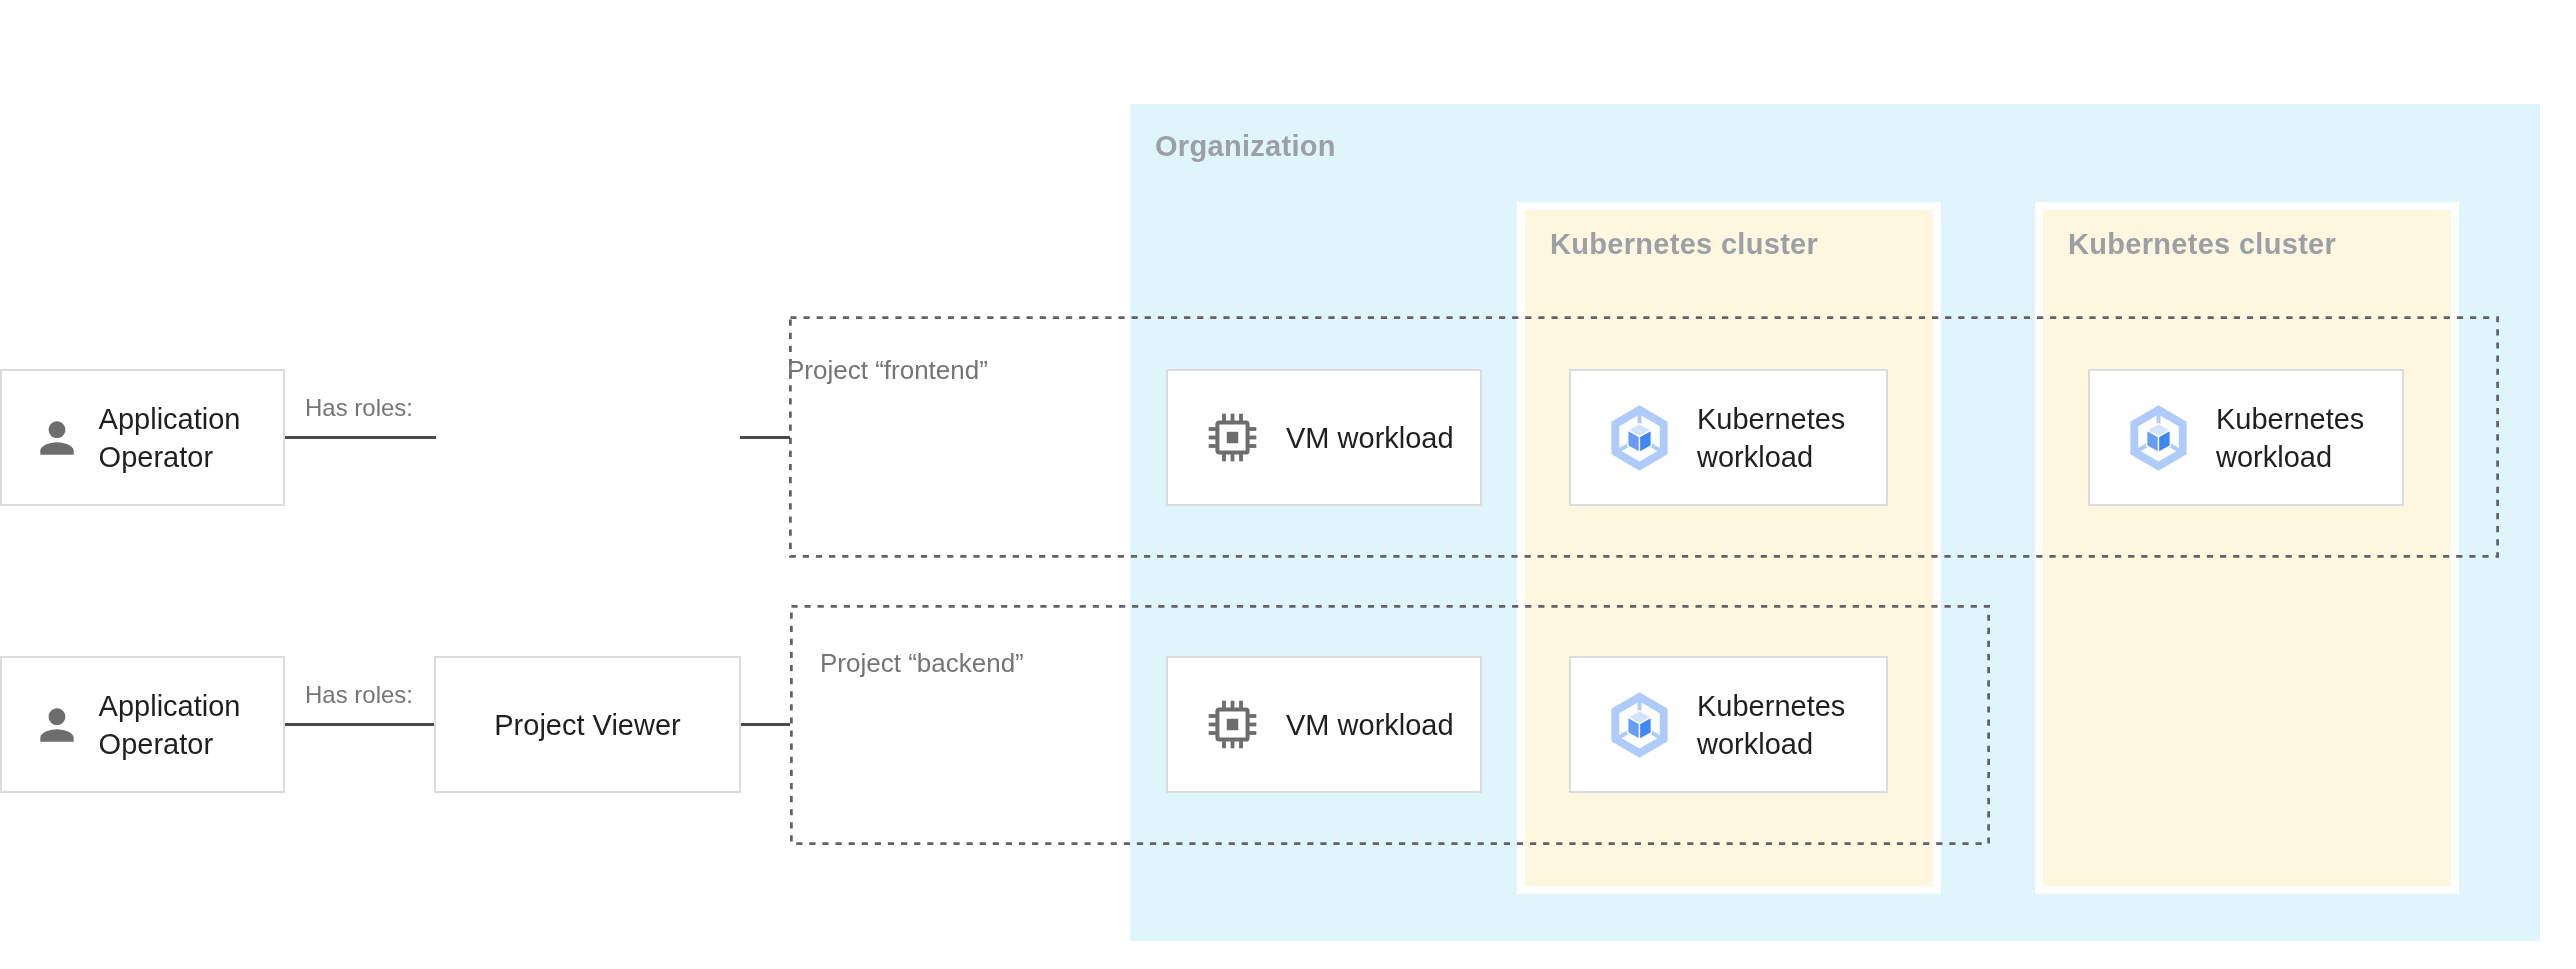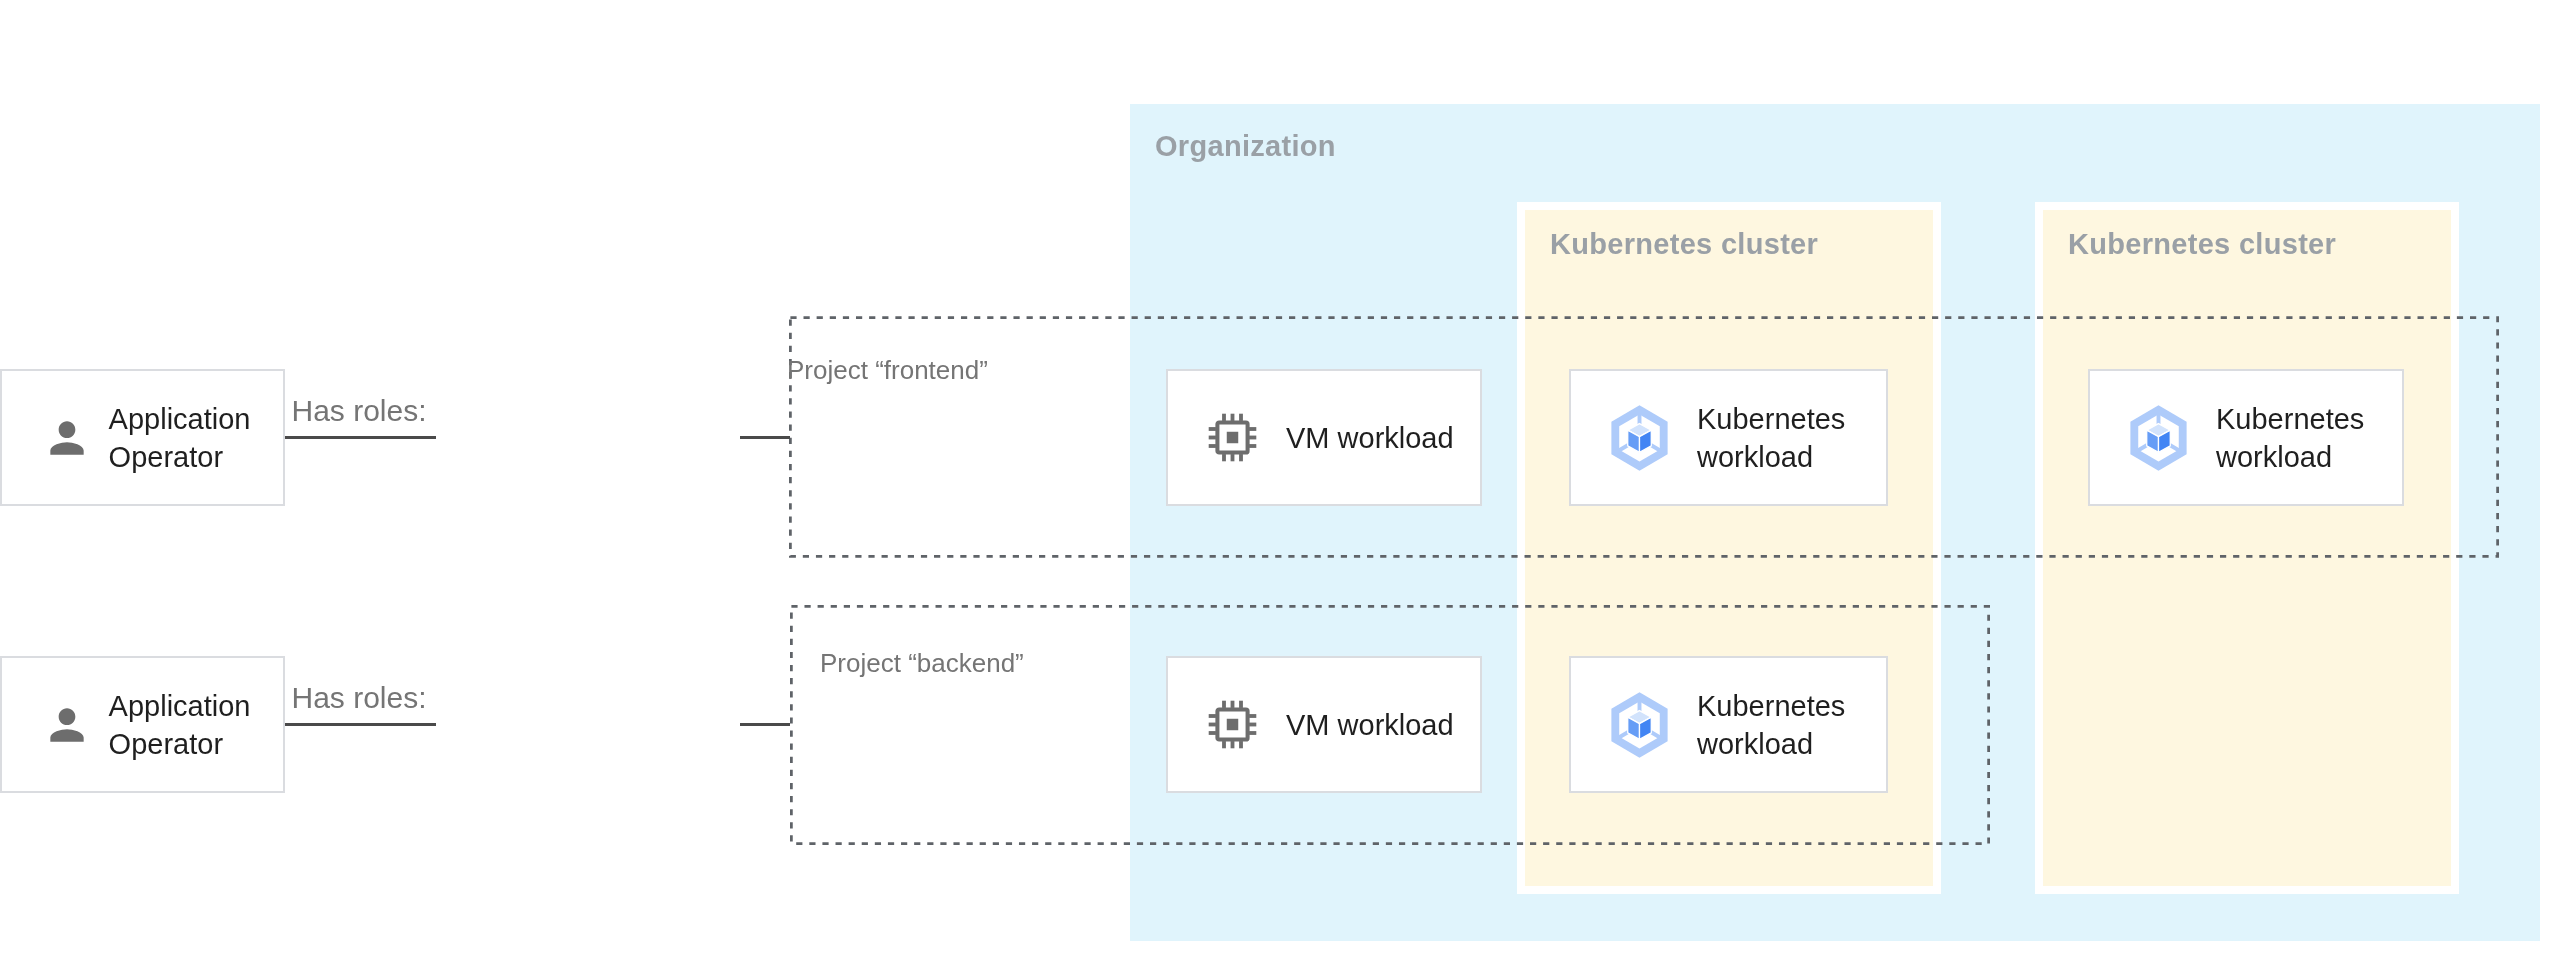--- a/index.html
+++ b/index.html
@@ -38,32 +38,32 @@
   .node{
     position:absolute;height:137px;box-sizing:border-box;
     background:#ffffff;border:2.1px solid #dadce0;
     display:flex;align-items:center;
   }
   .node-label{
     font-size:29px;line-height:38px;color:#1f1f1f;
     white-space:pre-line;
   }
   .role-node{justify-content:center;text-align:center;}
-  .actor-node{padding-left:40px;}
+  .actor-node{padding-left:30px;}
   .actor-node .node-label{margin-left:16.6px;}
   .workload-node{padding-left:39px;}
   .workload-node .node-label{margin-left:28px;}
   .icon{flex:0 0 auto;display:block;}
   
   .connector{
     position:absolute;height:2.8px;background:#4a4a4a;
   }
   .relation-label{
     position:absolute;width:166px;text-align:center;
-    font-size:30px;color:#757575;white-space:nowrap;
+    font-size:24px;color:#757575;white-space:nowrap;
   }
 </style>
 </head>
 <body>
 
 <div class="canvas">
 
   <div class="org-zone"></div>
   <div class="zone-label" style="left:1155px;top:130px;">Organization</div>
 
@@ -105,20 +105,23 @@
 
 
   <div class="node actor-node" style="left:0px;top:656px;width:285px;">
     <svg class="icon" width="50" height="50" viewBox="0 0 24 24">
       <path fill="#6d6d6d" d="M12 12c2.21 0 4-1.79 4-4s-1.79-4-4-4-4 1.79-4 4 1.79 4 4 4zm0 2c-2.67 0-8 1.34-8 4v2h16v-2c0-2.66-5.33-4-8-4z"></path>
     </svg>
     <div class="node-label">Application
 Operator</div>
   </div>
 
+  <div class="node role-node" style="left:434px;top:656px;width:307px;">
+    <div class="node-label">Project Viewer</div>
+  </div>
 
   <div class="node workload-node" style="left:1166px;top:369px;width:316px;">
     <svg class="icon" width="51" height="51" viewBox="0 0 24 24">
       <g fill="#6d6d6d">
         <rect x="7.1" y="0.8" width="1.8" height="3.4"></rect>
           <rect x="11.1" y="0.8" width="1.8" height="3.4"></rect>
           <rect x="15.1" y="0.8" width="1.8" height="3.4"></rect>
         <rect x="7.1" y="19.8" width="1.8" height="3.4"></rect>
           <rect x="11.1" y="19.8" width="1.8" height="3.4"></rect>
           <rect x="15.1" y="19.8" width="1.8" height="3.4"></rect>

